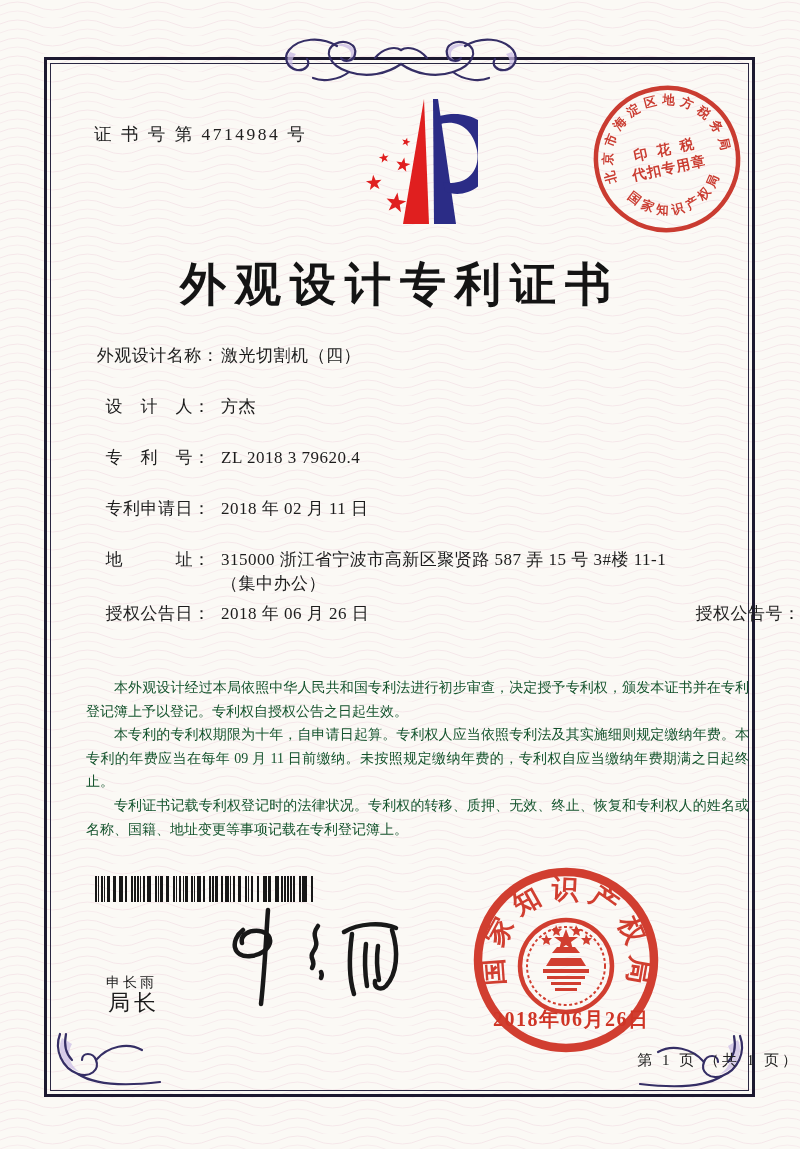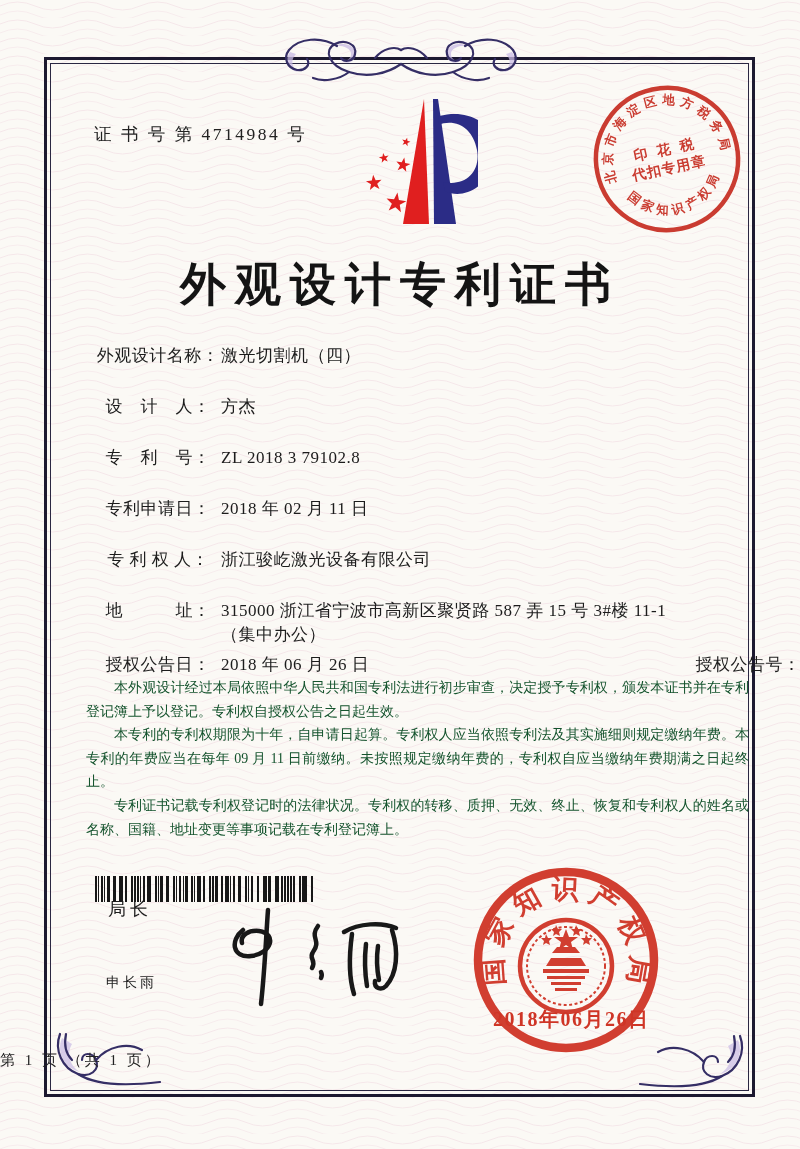--- a/index.html
+++ b/index.html
@@ -46,30 +46,30 @@
   }
   .body-text p{margin:0;text-indent:2em;}
   .barcode{
     position:absolute;left:95px;top:876px;width:218px;height:26px;
     background-image:
       repeating-linear-gradient(90deg,#171717 0 2px,transparent 2px 6px),
       repeating-linear-gradient(90deg,#171717 0 1px,transparent 1px 9px),
       repeating-linear-gradient(90deg,#171717 0 2px,transparent 2px 13px),
       repeating-linear-gradient(90deg,transparent 0 3px,#171717 3px 4px,transparent 4px 17px);
   }
-  .dir-title{position:absolute;left:108px;top:897px;font-size:18px;letter-spacing:4px;font-family:"Liberation Sans","DejaVu Sans",sans-serif;}
+  .dir-title{position:absolute;left:108px;top:988px;font-size:22px;letter-spacing:4px;font-family:"Liberation Sans","DejaVu Sans",sans-serif;}
   .dir-name{position:absolute;left:106px;top:974px;font-size:14px;letter-spacing:3px;font-family:Liberation Sans, sans-serif;}
   .sig{position:absolute;left:212px;top:904px;}
   .seal{position:absolute;left:460px;top:854px;opacity:.95;}
   .seal-date{
     position:absolute;left:493px;top:1006px;font-size:20px;font-weight:700;
     color:#cf3526;letter-spacing:1.5px;white-space:nowrap;text-align:center;
   }
   .footer{
-    position:absolute;left:0;top:1051px;width:100%;text-align:left;
+    position:absolute;left:0;top:1051px;width:100%;text-align:right;
     font-size:15px;letter-spacing:3px;color:#222;
   }
 </style>
 </head>
 <body>
 
 <svg class="guilloche" width="800" height="1149" xmlns="http://www.w3.org/2000/svg">
   <defs>
     <pattern id="wav" width="140" height="18" patternUnits="userSpaceOnUse">
       <path d="M0 6 Q 17.5 -2, 35 6 T 70 6 T 105 6 T 140 6" fill="none" stroke="#f1dbe2" stroke-width="1"></path>
@@ -168,29 +168,25 @@
   <div class="frow">
     <span class="flabel">外观设计名称：</span>
     <span class="fvalue">激光切割机（四）</span>
   </div>
   <div class="frow">
     <span class="flabel">设　计　人：</span>
     <span class="fvalue">方杰</span>
   </div>
   <div class="frow">
     <span class="flabel">专　利　号：</span>
-    <span class="fvalue">ZL 2018 3 79102.8</span>
+    <span class="fvalue">ZL 2018 3 79620.4</span>
   </div>
   <div class="frow">
     <span class="flabel">专利申请日：</span>
     <span class="fvalue">2018 年 02 月 11 日</span>
-  </div>
-  <div class="frow">
-    <span class="flabel">专 利 权 人：</span>
-    <span class="fvalue">浙江骏屹激光设备有限公司</span>
   </div>
   <div class="frow addr">
     <span class="flabel">地　　　址：</span>
     <span class="fvalue addr">315000 浙江省宁波市高新区聚贤路 587 弄 15 号 3#楼 11-1（集中办公）</span>
   </div>
   <div class="frow">
     <span class="fpair1">
       <span class="flabel">授权公告日：</span>
       <span class="fvalue">2018 年 06 月 26 日</span>
     </span>

